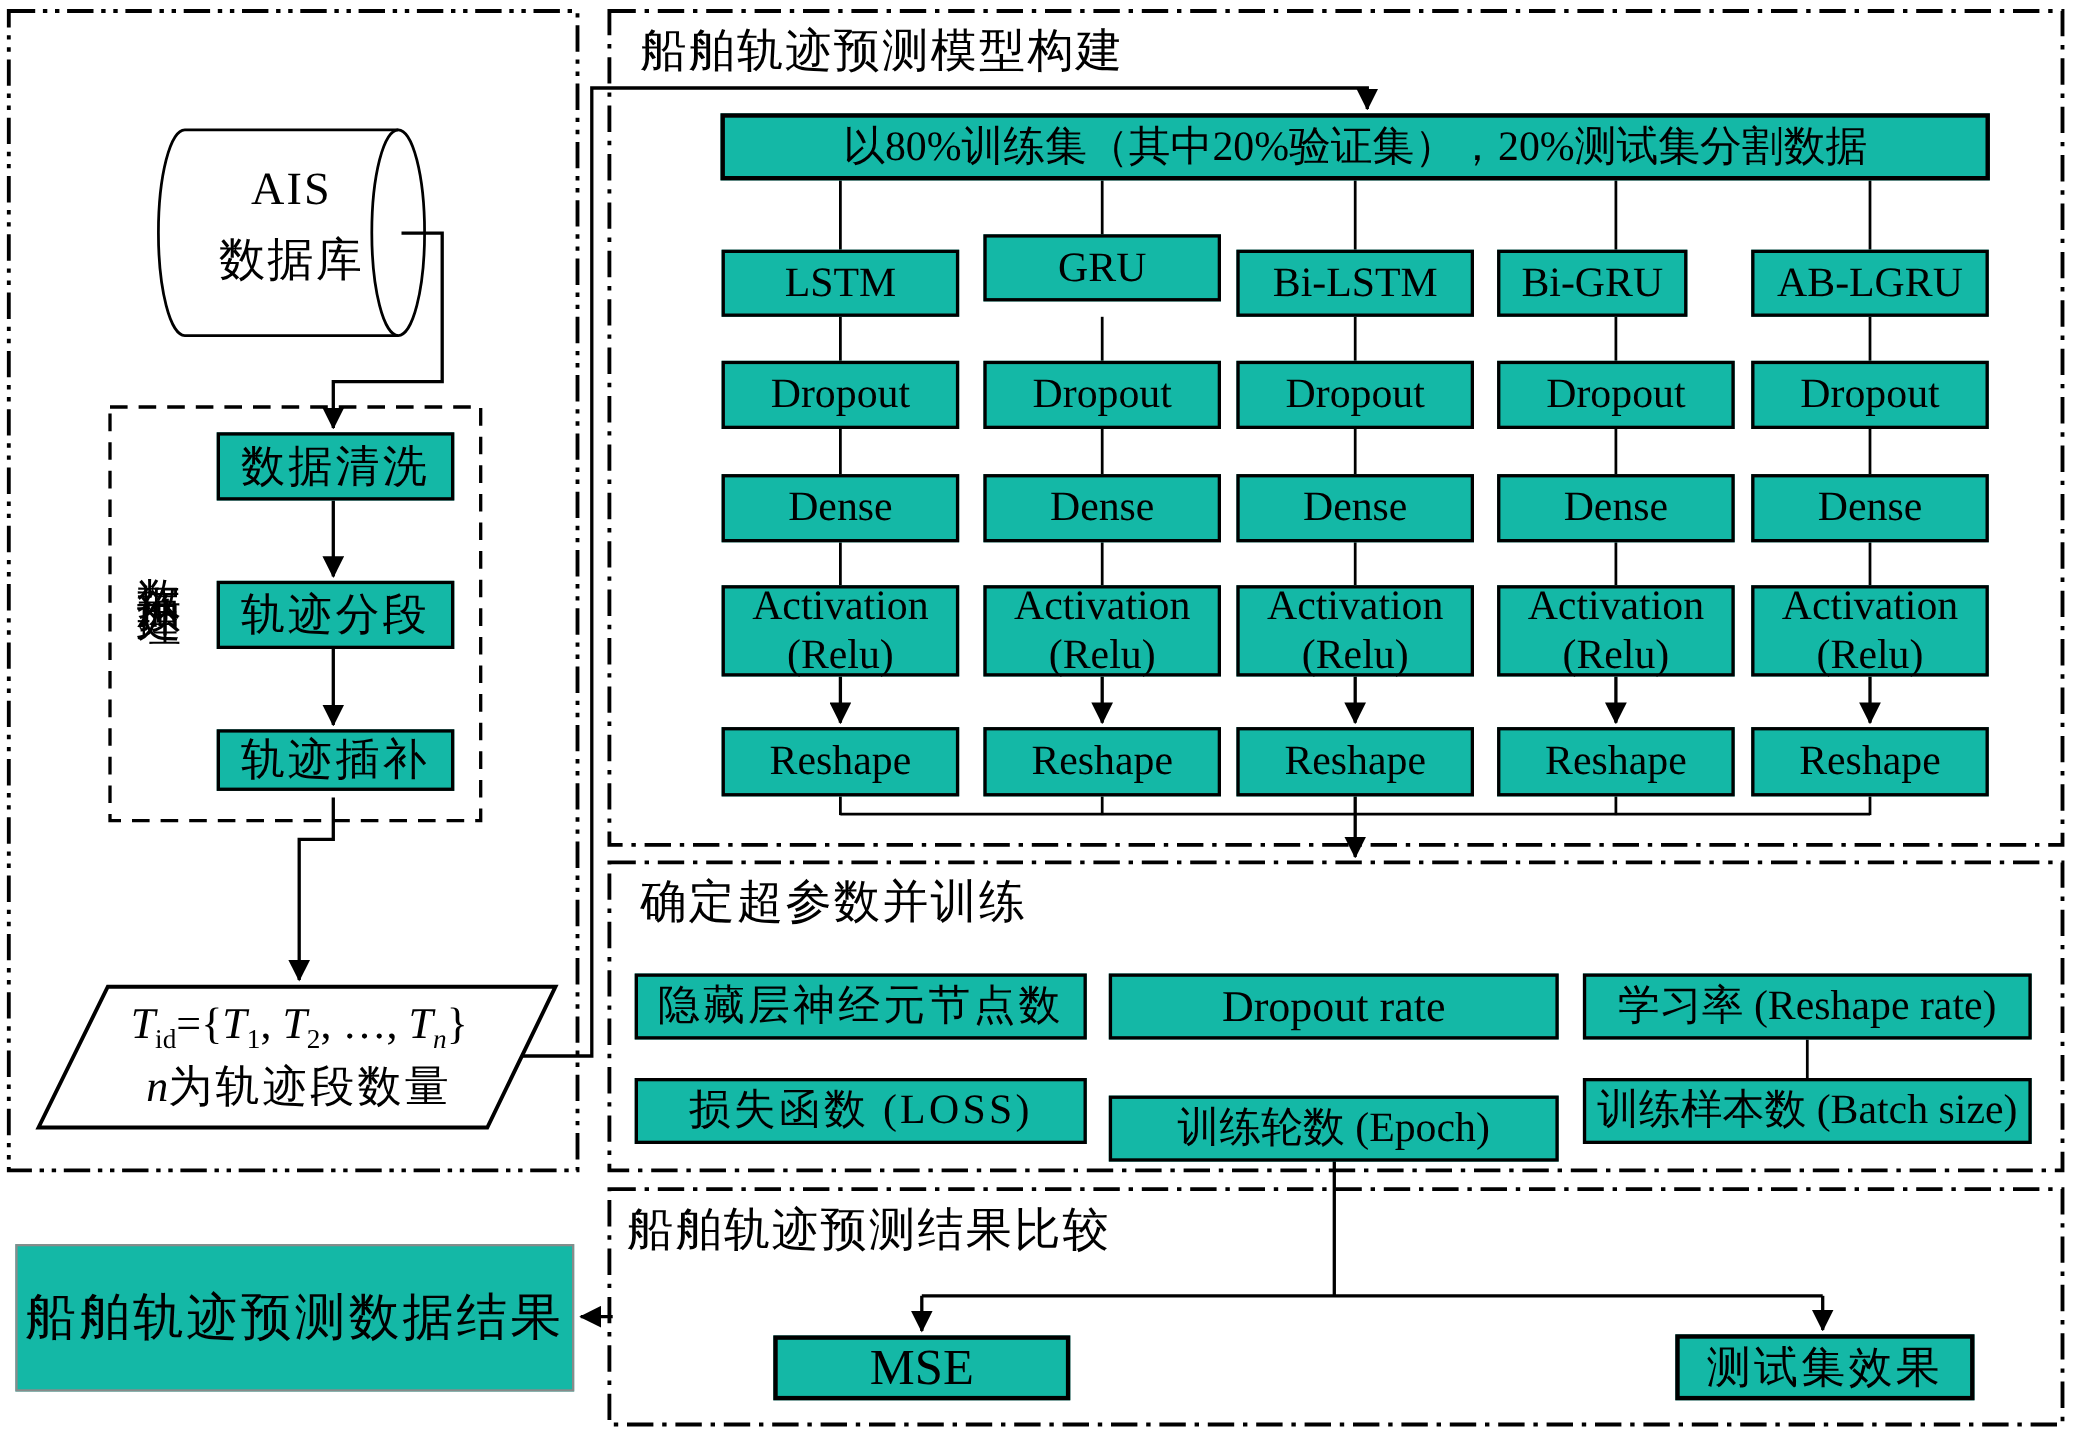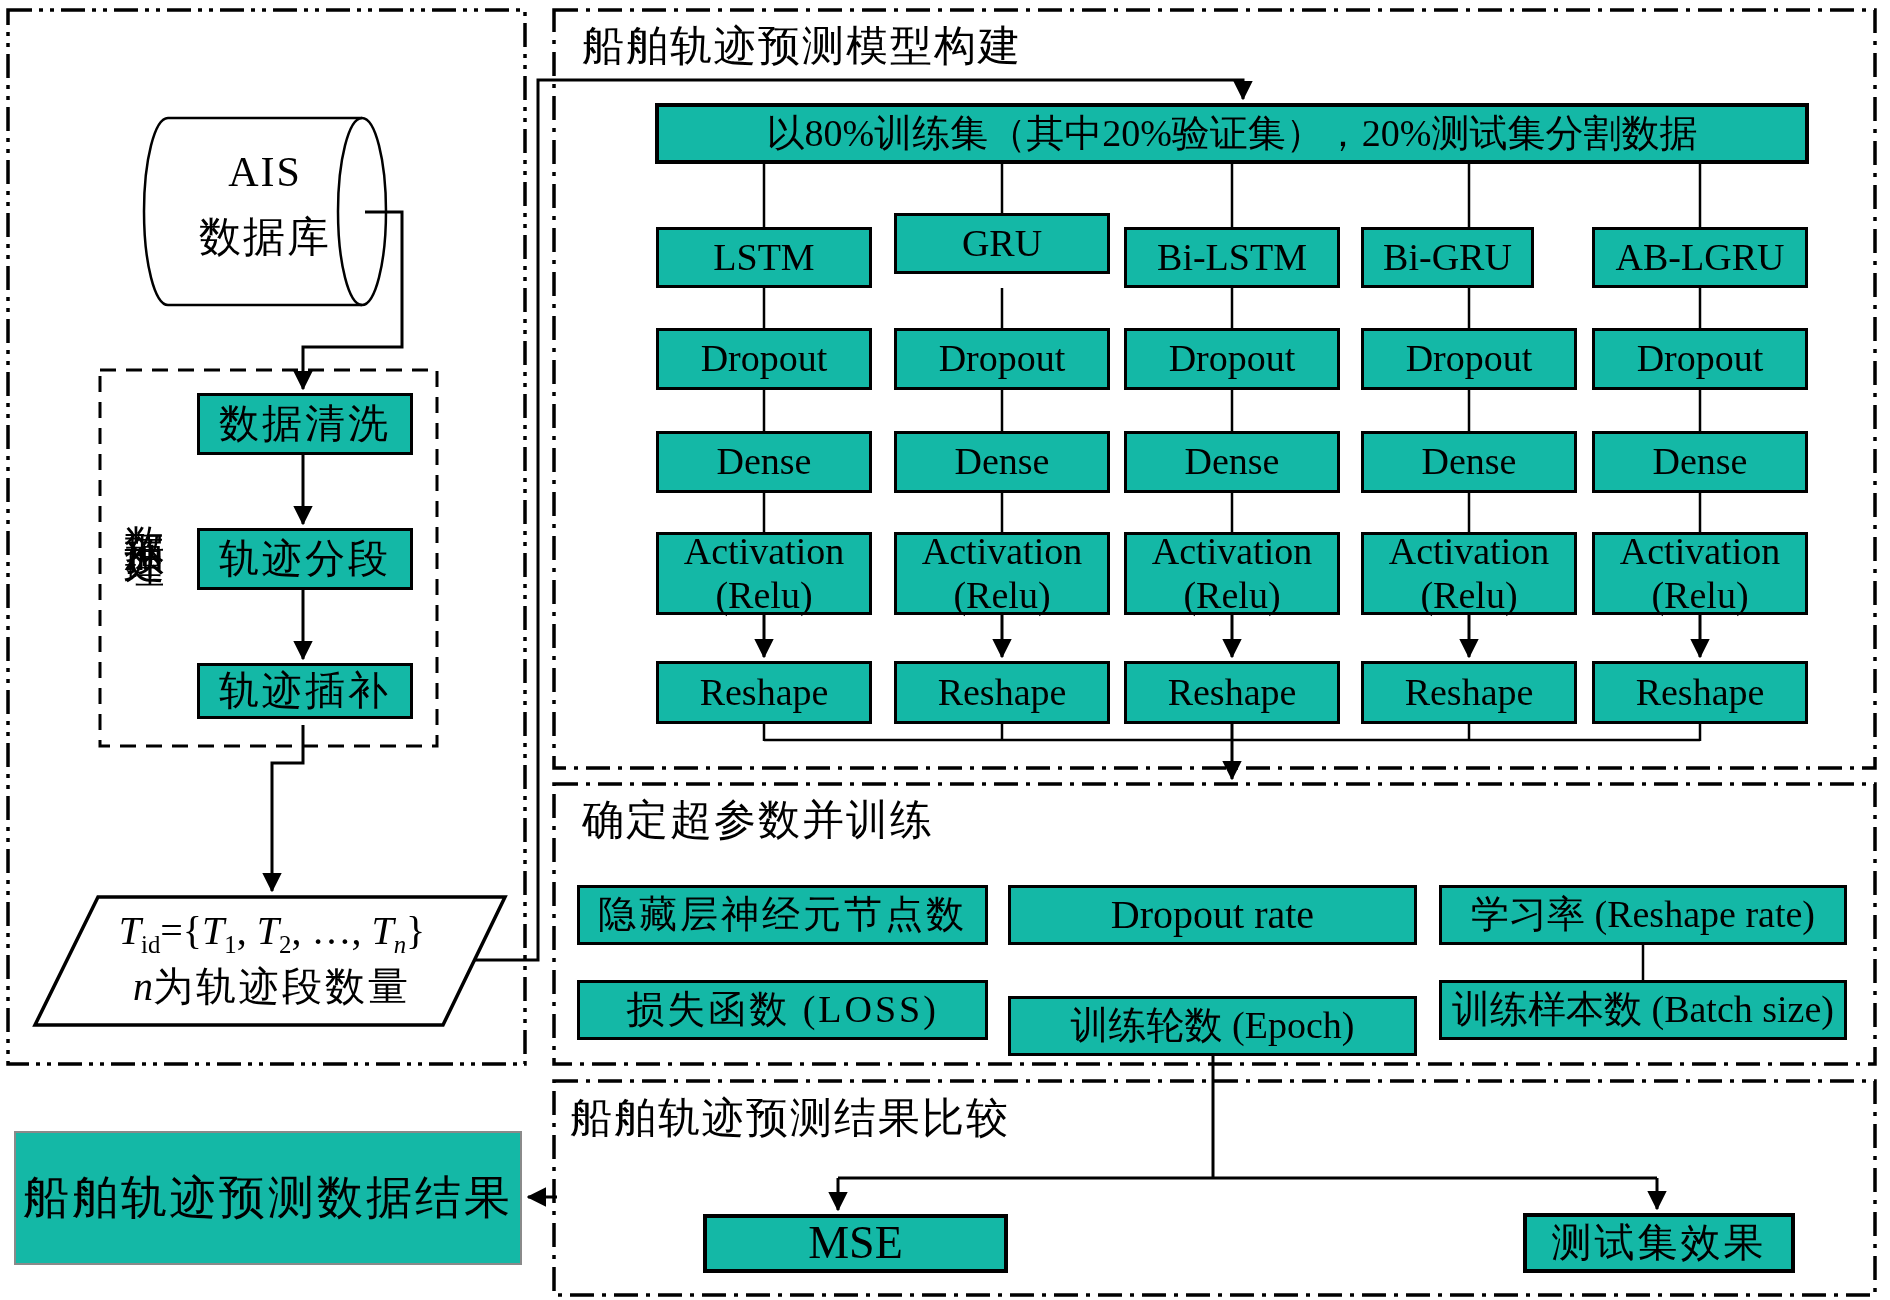--- a/index.html
+++ b/index.html
@@ -175,18 +175,18 @@
 
   <div class="box f38 cn" style="left:577px;top:885px;width:411px;height:60px;">隐藏层神经元节点数</div>
   <div class="box f40" style="left:1008px;top:885px;width:409px;height:60px;">Dropout rate</div>
   <div class="box f38" style="left:1439px;top:885px;width:408px;height:60px;">学习率 (Reshape rate)</div>
   <div class="box f38 cn" style="left:577px;top:980px;width:411px;height:60px;">损失函数 (LOSS)</div>
   <div class="box f38" style="left:1008px;top:980px;width:409px;height:60px;margin-top:16px;">训练轮数 (Epoch)</div>
   <div class="box f38" style="left:1439px;top:980px;width:408px;height:60px;">训练样本数 (Batch size)</div>
 
   <div class="ptitle" style="left:570px;top:1090px;">船舶轨迹预测结果比较</div>
 
-  <div class="box thick f46" style="left:703px;top:1214px;width:305px;height:59px;">MSE</div>
+  <div class="box thick f46" style="left:703px;top:1214px;width:270px;height:59px;">MSE</div>
   <div class="box thick f40 cn" style="left:1523px;top:1213px;width:272px;height:60px;">测试集效果</div>
 
   <div class="box result f46 cn" style="left:14px;top:1131px;width:508px;height:134px;">船舶轨迹预测数据结果</div>
 
 </div>
 
 </body></html>

